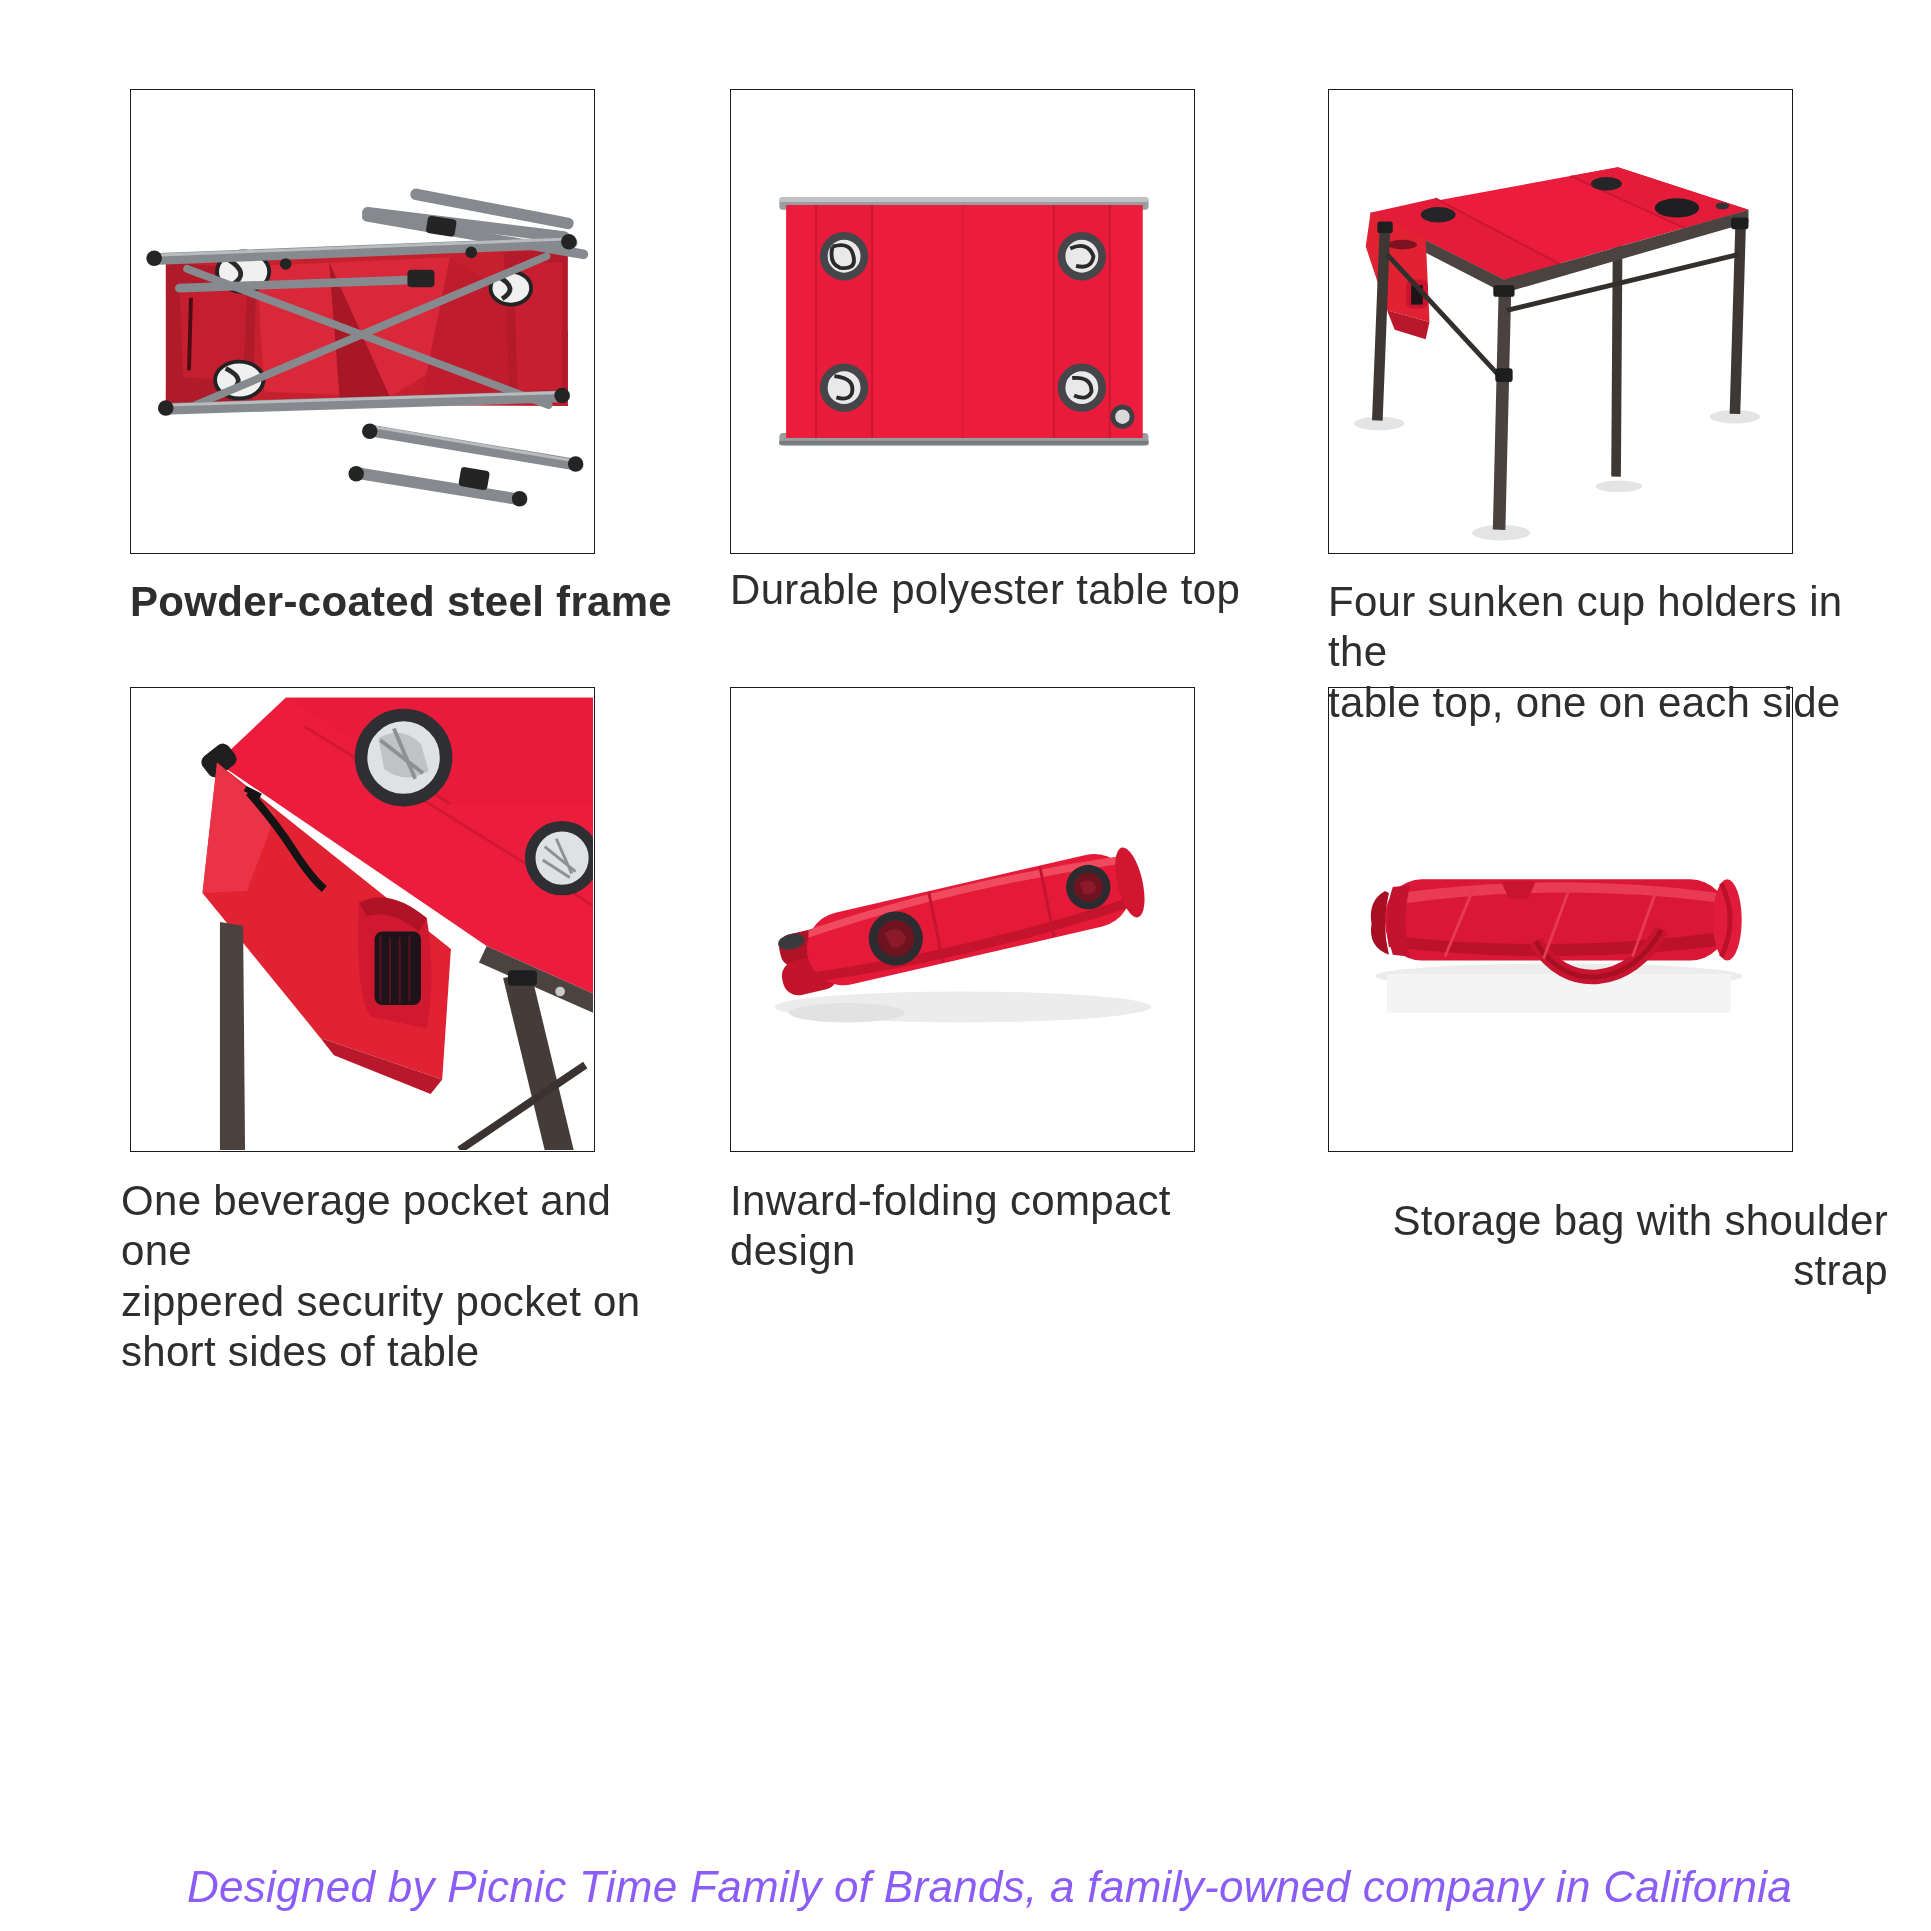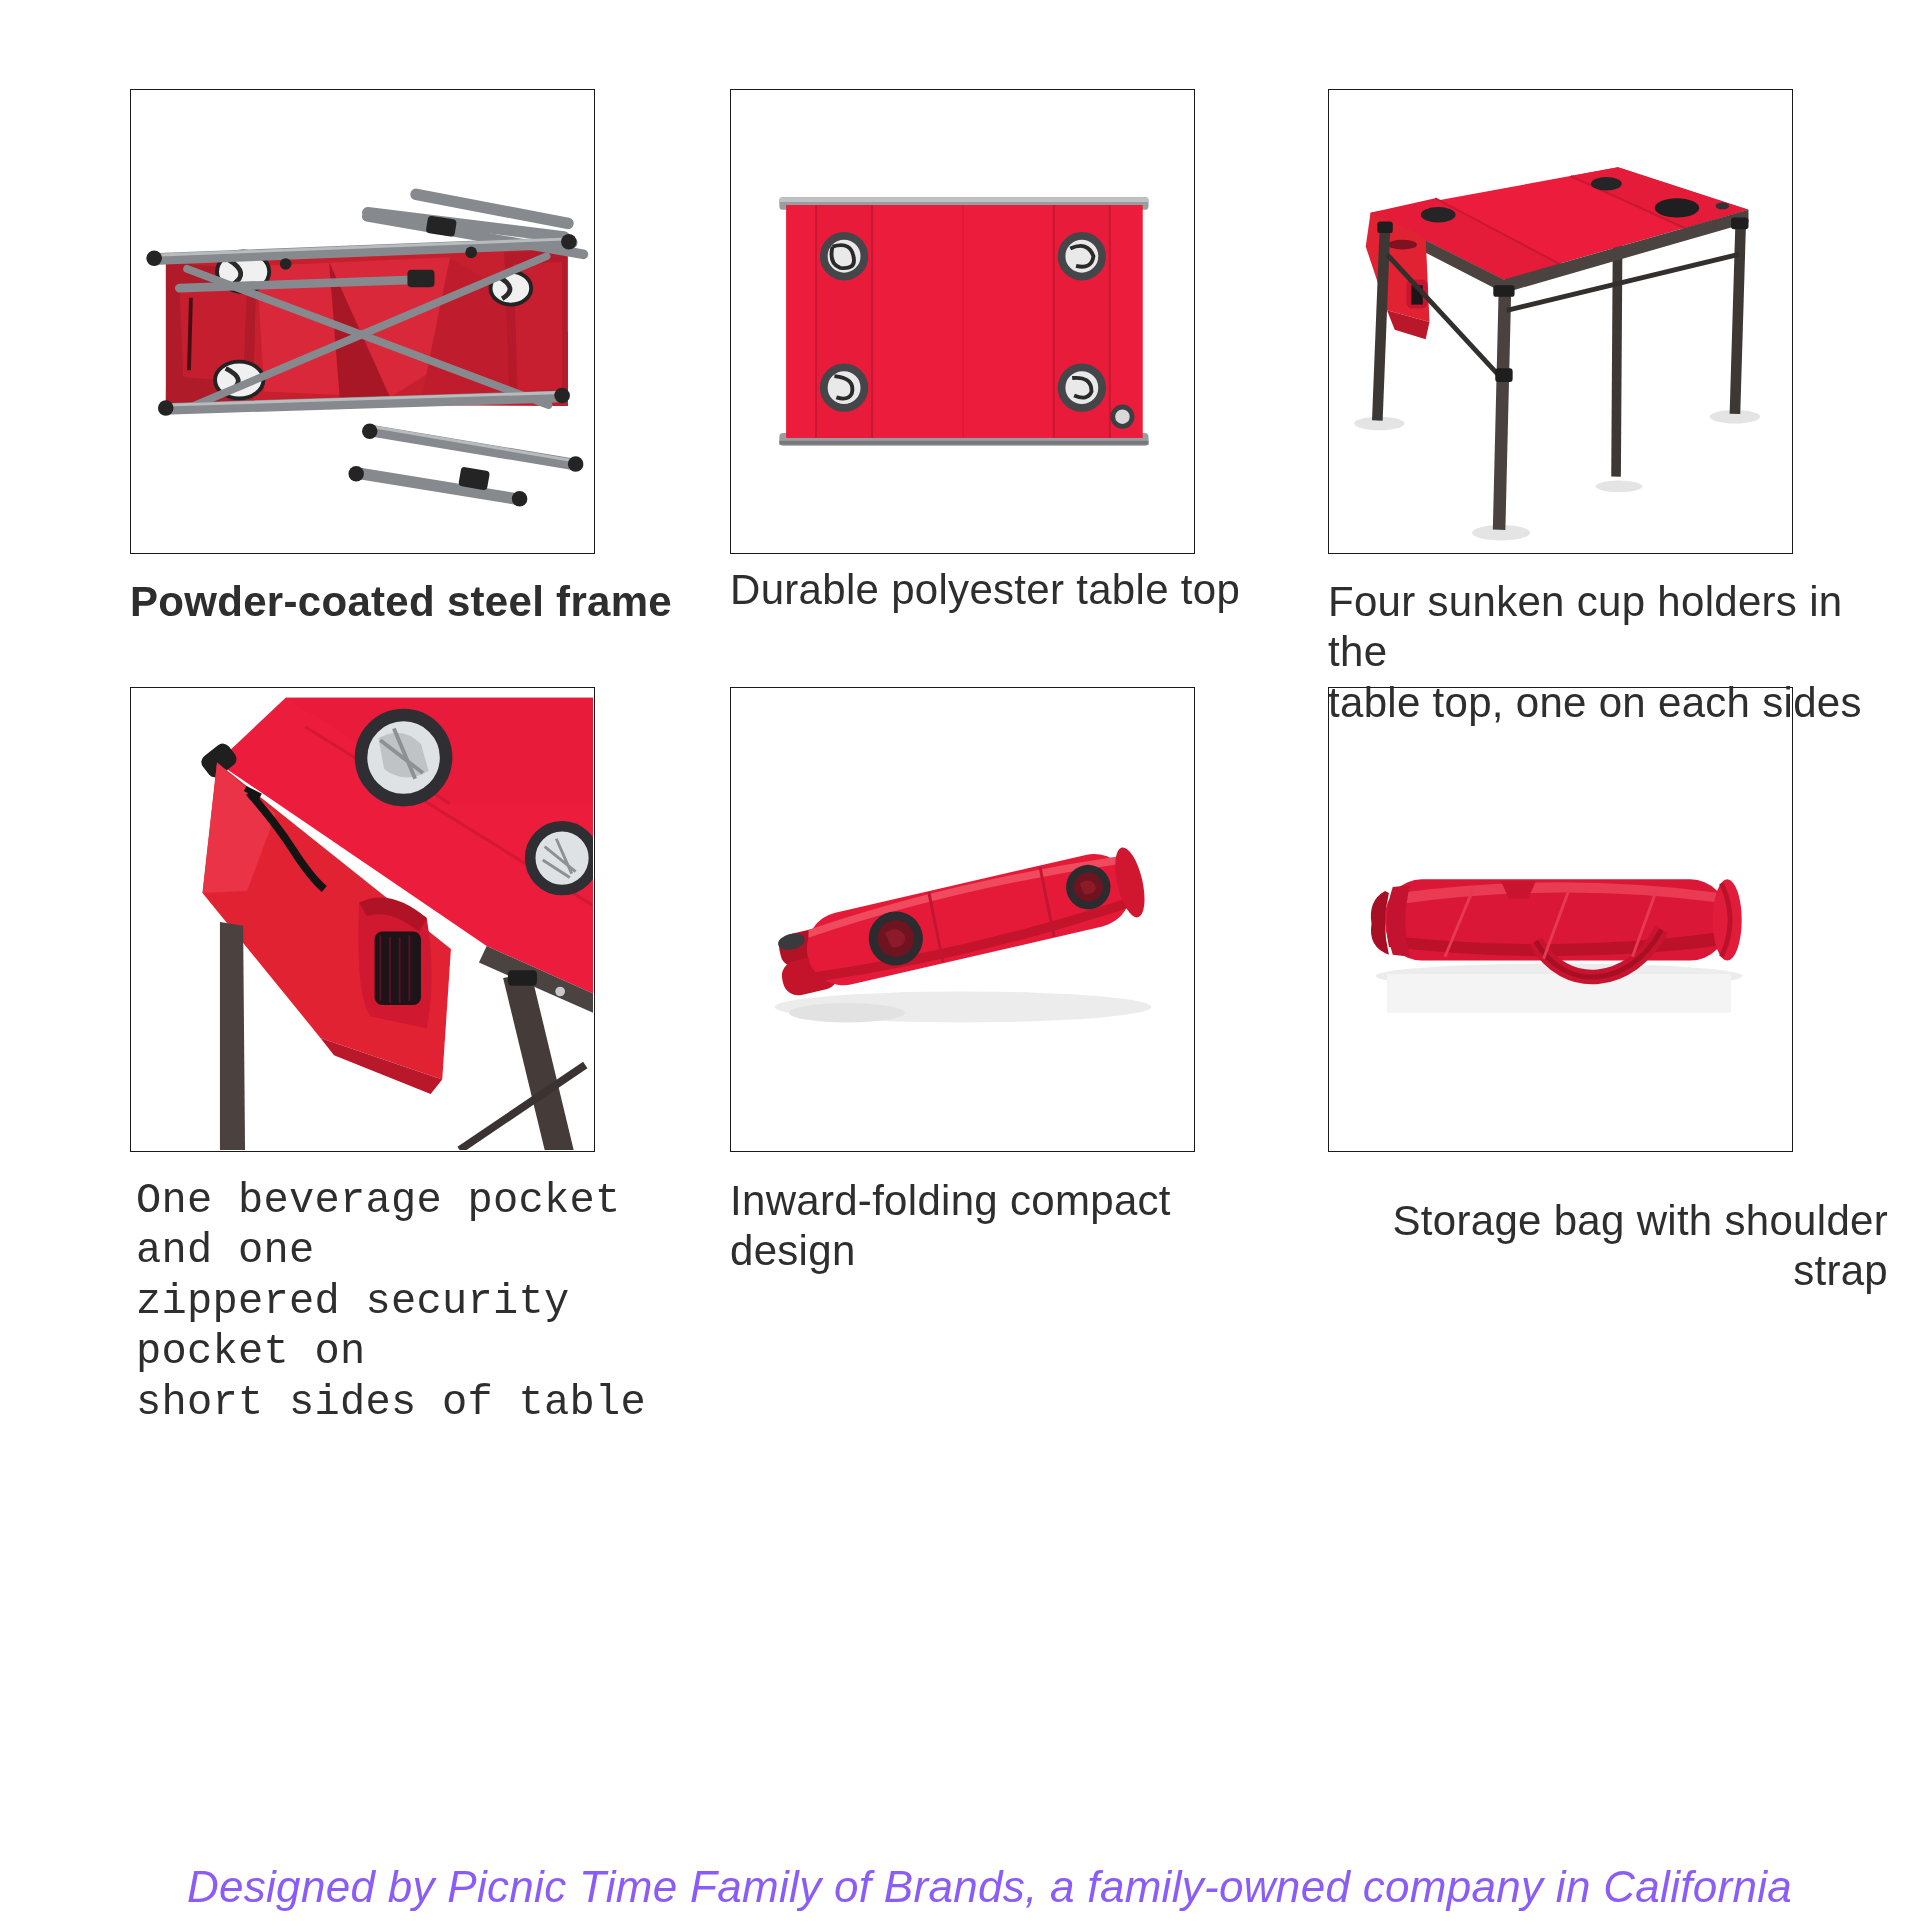--- a/index.html
+++ b/index.html
@@ -42,21 +42,21 @@
   
   #tile-1 { left: 130px; top: 89px; }
   #tile-2 { left: 730px; top: 89px; }
   #tile-3 { left: 1328px; top: 89px; }
   #tile-4 { left: 130px; top: 687px; }
   #tile-5 { left: 730px; top: 687px; }
   #tile-6 { left: 1328px; top: 687px; }
   #caption-1 { left: 130px; top: 577px; font-weight: bold; }
   #caption-2 { left: 730px; top: 565px; }
   #caption-3 { left: 1328px; top: 577px; }
-  #caption-4 { left: 136px; top: 1176px; font-family: Liberation Mono, monospace; }
+  #caption-4 { left: 121px; top: 1176px; }
   #caption-5 { left: 730px; top: 1176px; }
   #caption-6 { left: 1328px; top: 1196px; text-align: right; }
 </style>
 </head>
 <body>
 
 <figure class="tile" id="tile-1">
   <svg viewBox="0 0 478 478">
 
     <path d="M38,178 L445,163 L452,327 L36,325 Z" fill="#c6202f"></path>
@@ -313,21 +313,21 @@
       <line x1="150" y1="206" x2="120" y2="278"></line>
       <line x1="250" y1="204" x2="222" y2="280"></line>
       <line x1="340" y1="206" x2="314" y2="278"></line>
     </g>
   </svg>
 </figure>
 
 <div class="caption" id="caption-1">Powder-coated steel frame</div>
 <div class="caption" id="caption-2">Durable polyester table top</div>
 <div class="caption" id="caption-3">Four sunken cup holders in the
-table top, one on each sides</div>
+table top, one on each side</div>
 <div class="caption" id="caption-4">One beverage pocket and one
 zippered security pocket on
 short sides of table</div>
 <div class="caption" id="caption-5">Inward-folding compact design</div>
 <div class="caption" id="caption-6">Storage bag with shoulder
 strap</div>
 
 <div class="footer">Designed by Picnic Time Family of Brands, a family-owned company in California</div>
 
 

